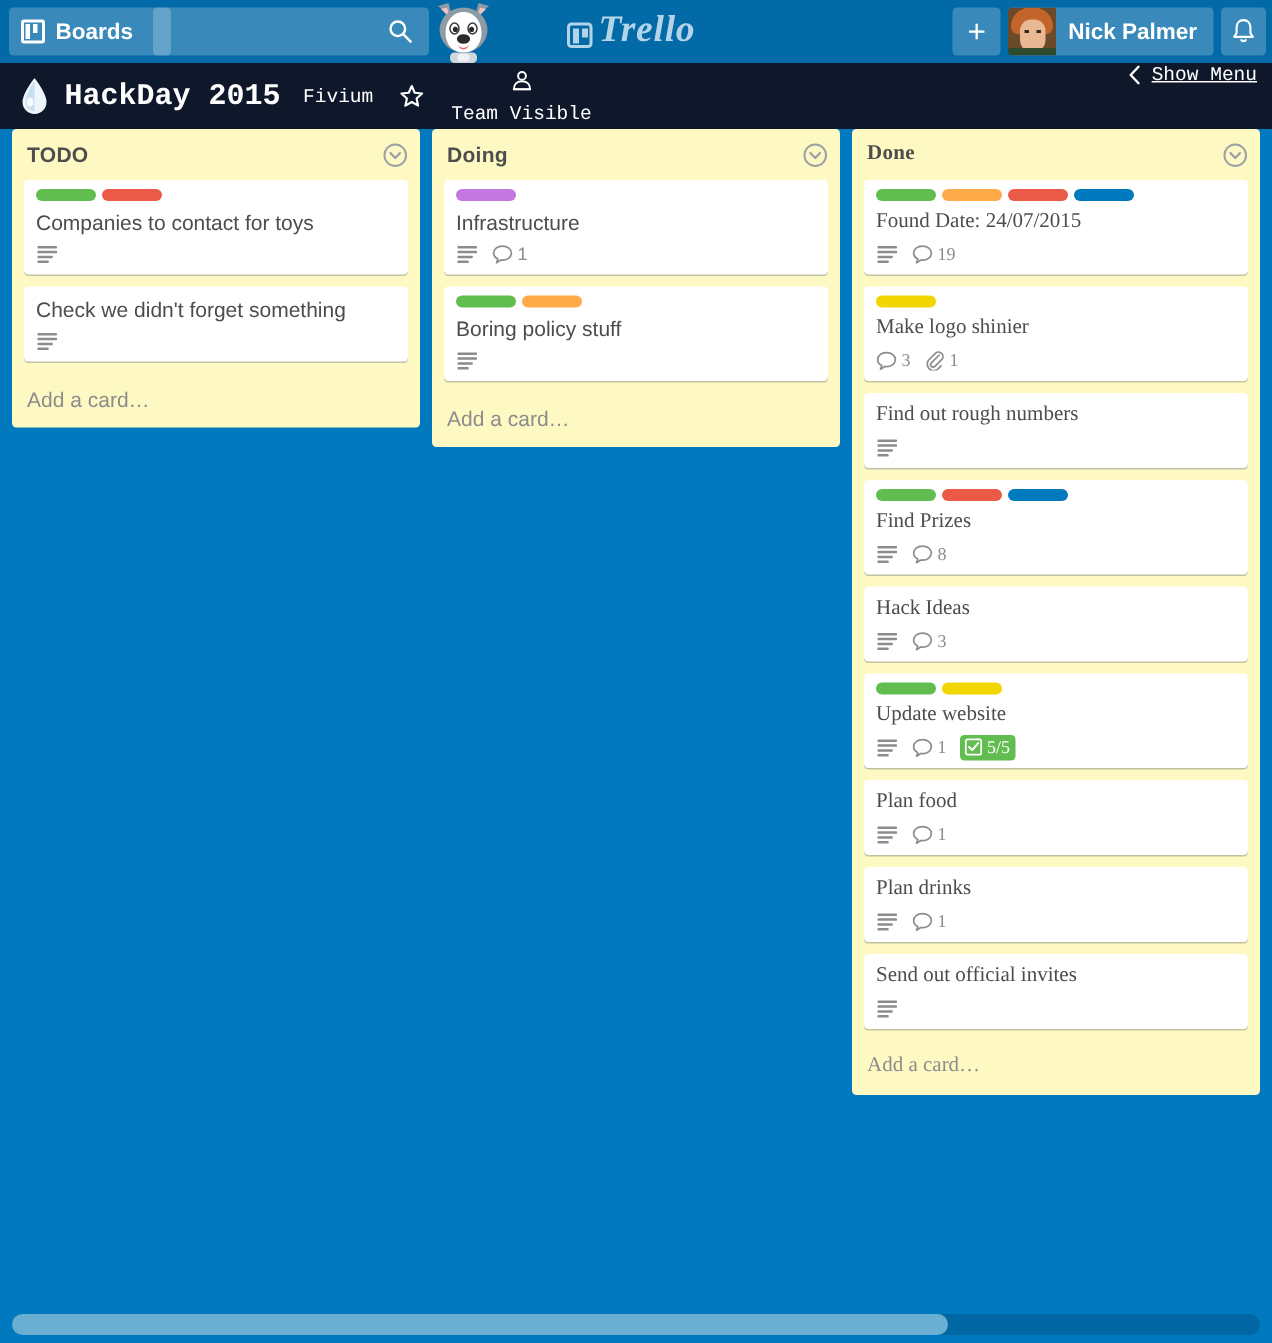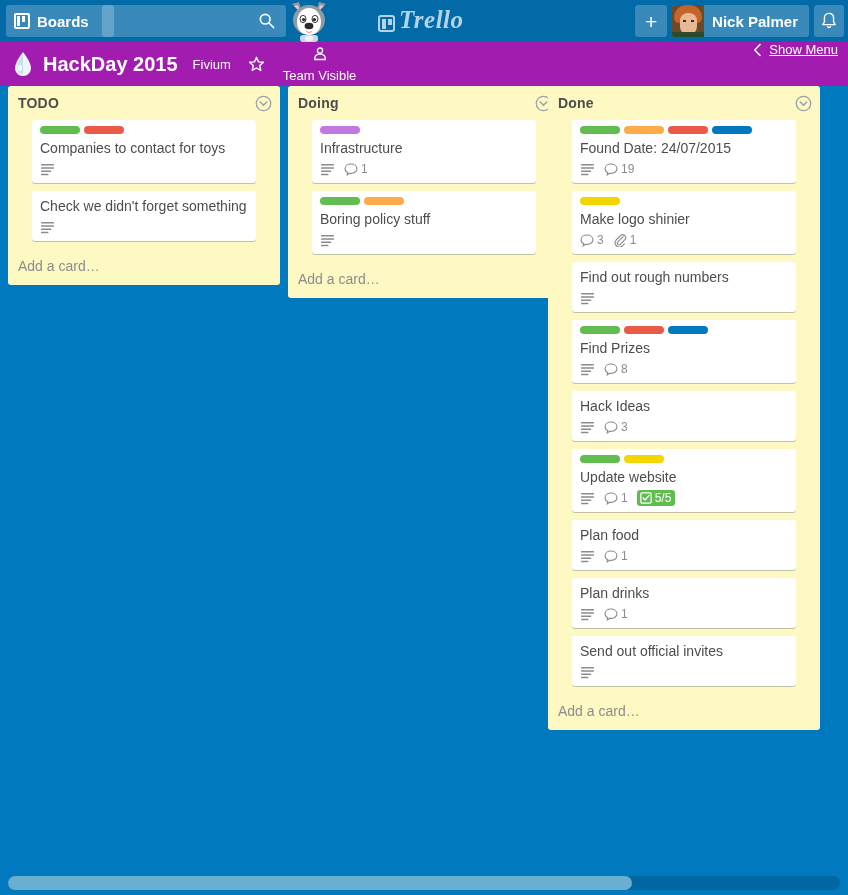--- a/index.html
+++ b/index.html
@@ -113,22 +113,22 @@
     position: absolute; left: 0; bottom: 0; width: 32px; height: 5px;
     background: #2d4a2d;
   }
   #member-name { font-weight: bold; font-size: 15px; white-space: nowrap; }
   #notifications-button { width: 30px; justify-content: center; }
 
   
   #board-header {
     position: absolute; top: 42px; left: 0;
     width: 848px; height: 44px;
-    background: #a21caf;
-    display: flex; align-items: center;
+    background: #0f172a;
+    display: flex; align-items: center; font-family: Liberation Mono, monospace;
   }
   #board-logo-drop {
     margin-left: 12px; width: 22px; height: 26px; flex: none;
   }
   #board-title {
     margin-left: 9px;
     color: #fff; font-size: 20px; font-weight: bold;
     white-space: nowrap;
   }
   .board-meta {
@@ -158,34 +158,34 @@
   }
   .list {
     position: absolute; top: 0;
     width: 272px;
     background: #fef9c3;
     border-radius: 3px;
     display: flex; flex-direction: column;
   }
   #list-todo  { left: 8px;   }
   #list-doing { left: 288px; }
-  #list-done  { left: 548px; }
+  #list-done  { left: 568px; font-family: Liberation Serif, serif; }
 
   .list-header {
     height: 34px; padding: 0 8px 0 10px;
     display: flex; align-items: center; justify-content: space-between;
     flex: none;
   }
   .list-title {
     font-size: 14px; font-weight: bold; color: #4d4d4d;
     letter-spacing: .2px;
   }
   .list-menu-icon { width: 17px; height: 17px; cursor: pointer; flex: none; }
 
-  .list-cards { padding: 0 24px; }
+  .list-cards { padding: 0 8px; }
 
   .card {
     background: #fff;
     border-radius: 3px;
     box-shadow: 0 1px 0 rgba(9,30,66,.25);
     padding: 6px 8px 5px 8px;
     margin-bottom: 8px;
     cursor: pointer;
   }
   .card-labels { display: flex; gap: 4px; margin-bottom: 5px; }

